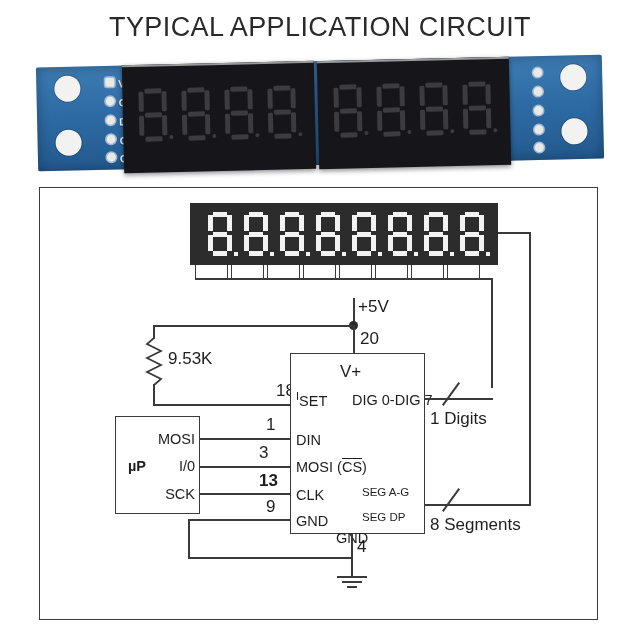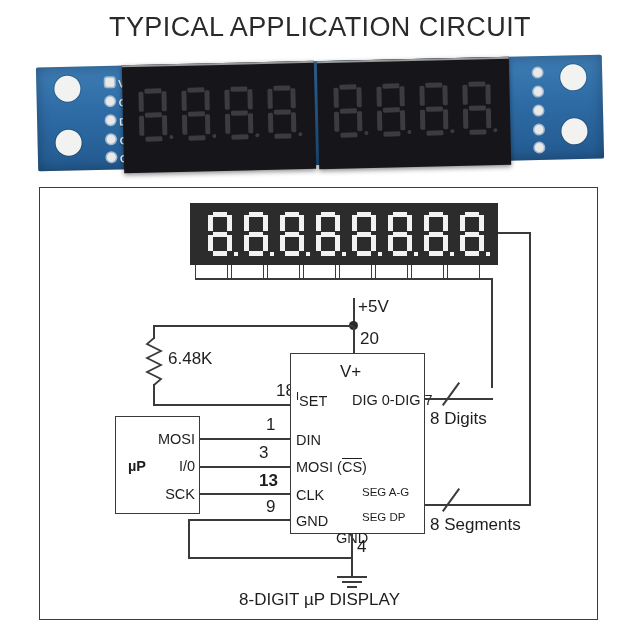--- a/index.html
+++ b/index.html
@@ -311,21 +311,21 @@
 
   <div class="wire h" style="left:113px;top:137px;width:200px;"></div>
   <div class="wire v" style="left:113px;top:137px;height:14px;"></div>
 
   <svg style="position:absolute;left:105px;top:150px;" width="18" height="52" viewBox="0 0 18 52">
     <polyline points="9,0 2,6 16,13 2,20 16,27 2,34 16,41 9,47" fill="none" stroke="#3a3a3a" stroke-width="1.8"></polyline>
   </svg>
   <div class="wire v" style="left:113px;top:196px;height:22px;"></div>
   <div class="wire h" style="left:113px;top:216px;width:137px;"></div>
 
-  <div class="lbl big" style="left:128px;top:162px;">6.48K</div>
+  <div class="lbl big" style="left:128px;top:162px;">9.53K</div>
   <div class="lbl big" style="left:236px;top:194px;">18</div>
 
   <div class="box" style="left:250px;top:165px;width:135px;height:181px;"></div>
 
   <div class="lbl big" style="left:300px;top:175px;">V+</div>
   <div class="lbl" style="left:256px;top:203px;">
     <span style="font-size:11px;vertical-align:super;">I</span><span>SET</span>
   </div>
   <div class="lbl" style="left:312px;top:205px;">DIG 0-DIG 7</div>
 
@@ -362,20 +362,19 @@
   <div class="wire v" style="left:311px;top:346px;height:44px;"></div>
 
   <div class="gnd-sym" style="left:296px;top:388px;width:32px;height:14px;">
     <i style="top:0;width:30px;"></i>
     <i style="top:5px;width:20px;"></i>
     <i style="top:10px;width:10px;"></i>
   </div>
 
   <div class="slash" style="left:410px;top:192px;"></div>
   <div class="wire h" style="left:385px;top:210px;width:68px;"></div>
-  <div class="lbl big" style="left:390px;top:222px;">8 Digits</div>
+  <div class="lbl big" style="left:390px;top:222px;">1 Digits</div>
 
   <div class="slash" style="left:410px;top:298px;"></div>
   <div class="wire h" style="left:385px;top:316px;width:106px;"></div>
   <div class="lbl big" style="left:390px;top:328px;">8 Segments</div>
 
-  <div class="lbl big" style="left:0;top:403px;width:559px;text-align:center;">8-DIGIT µP DISPLAY</div>
 </div>
 
 </body></html>

